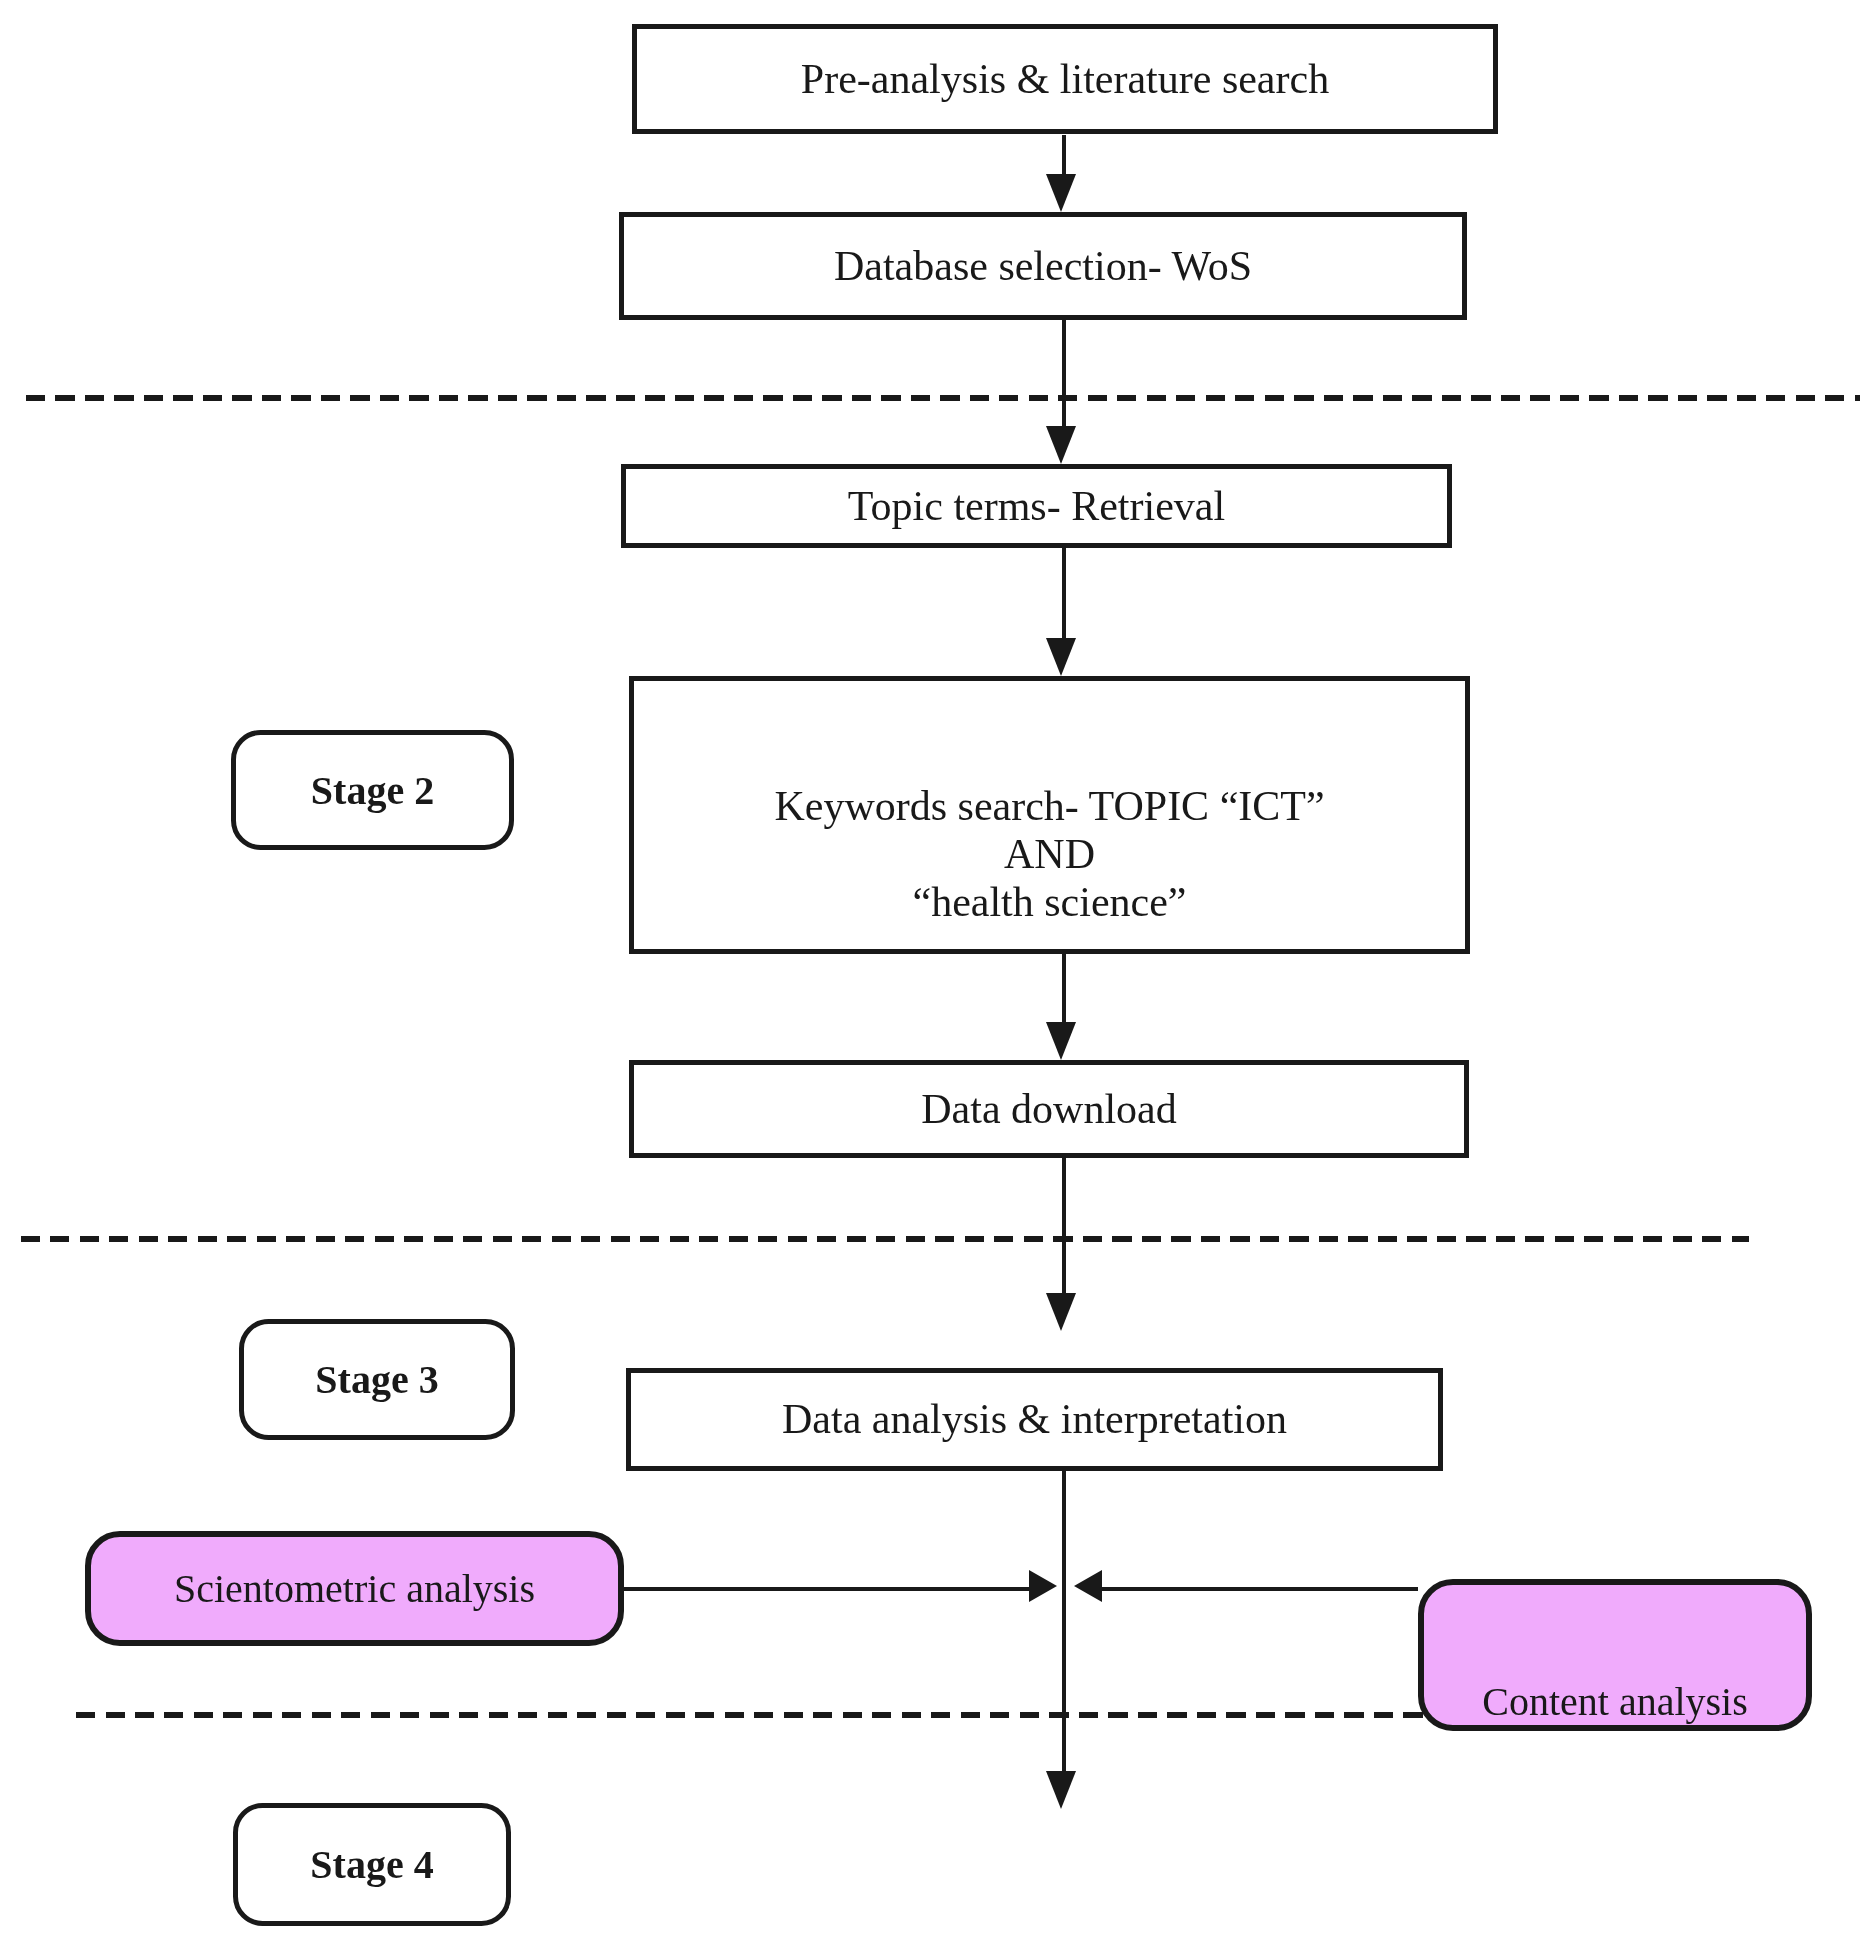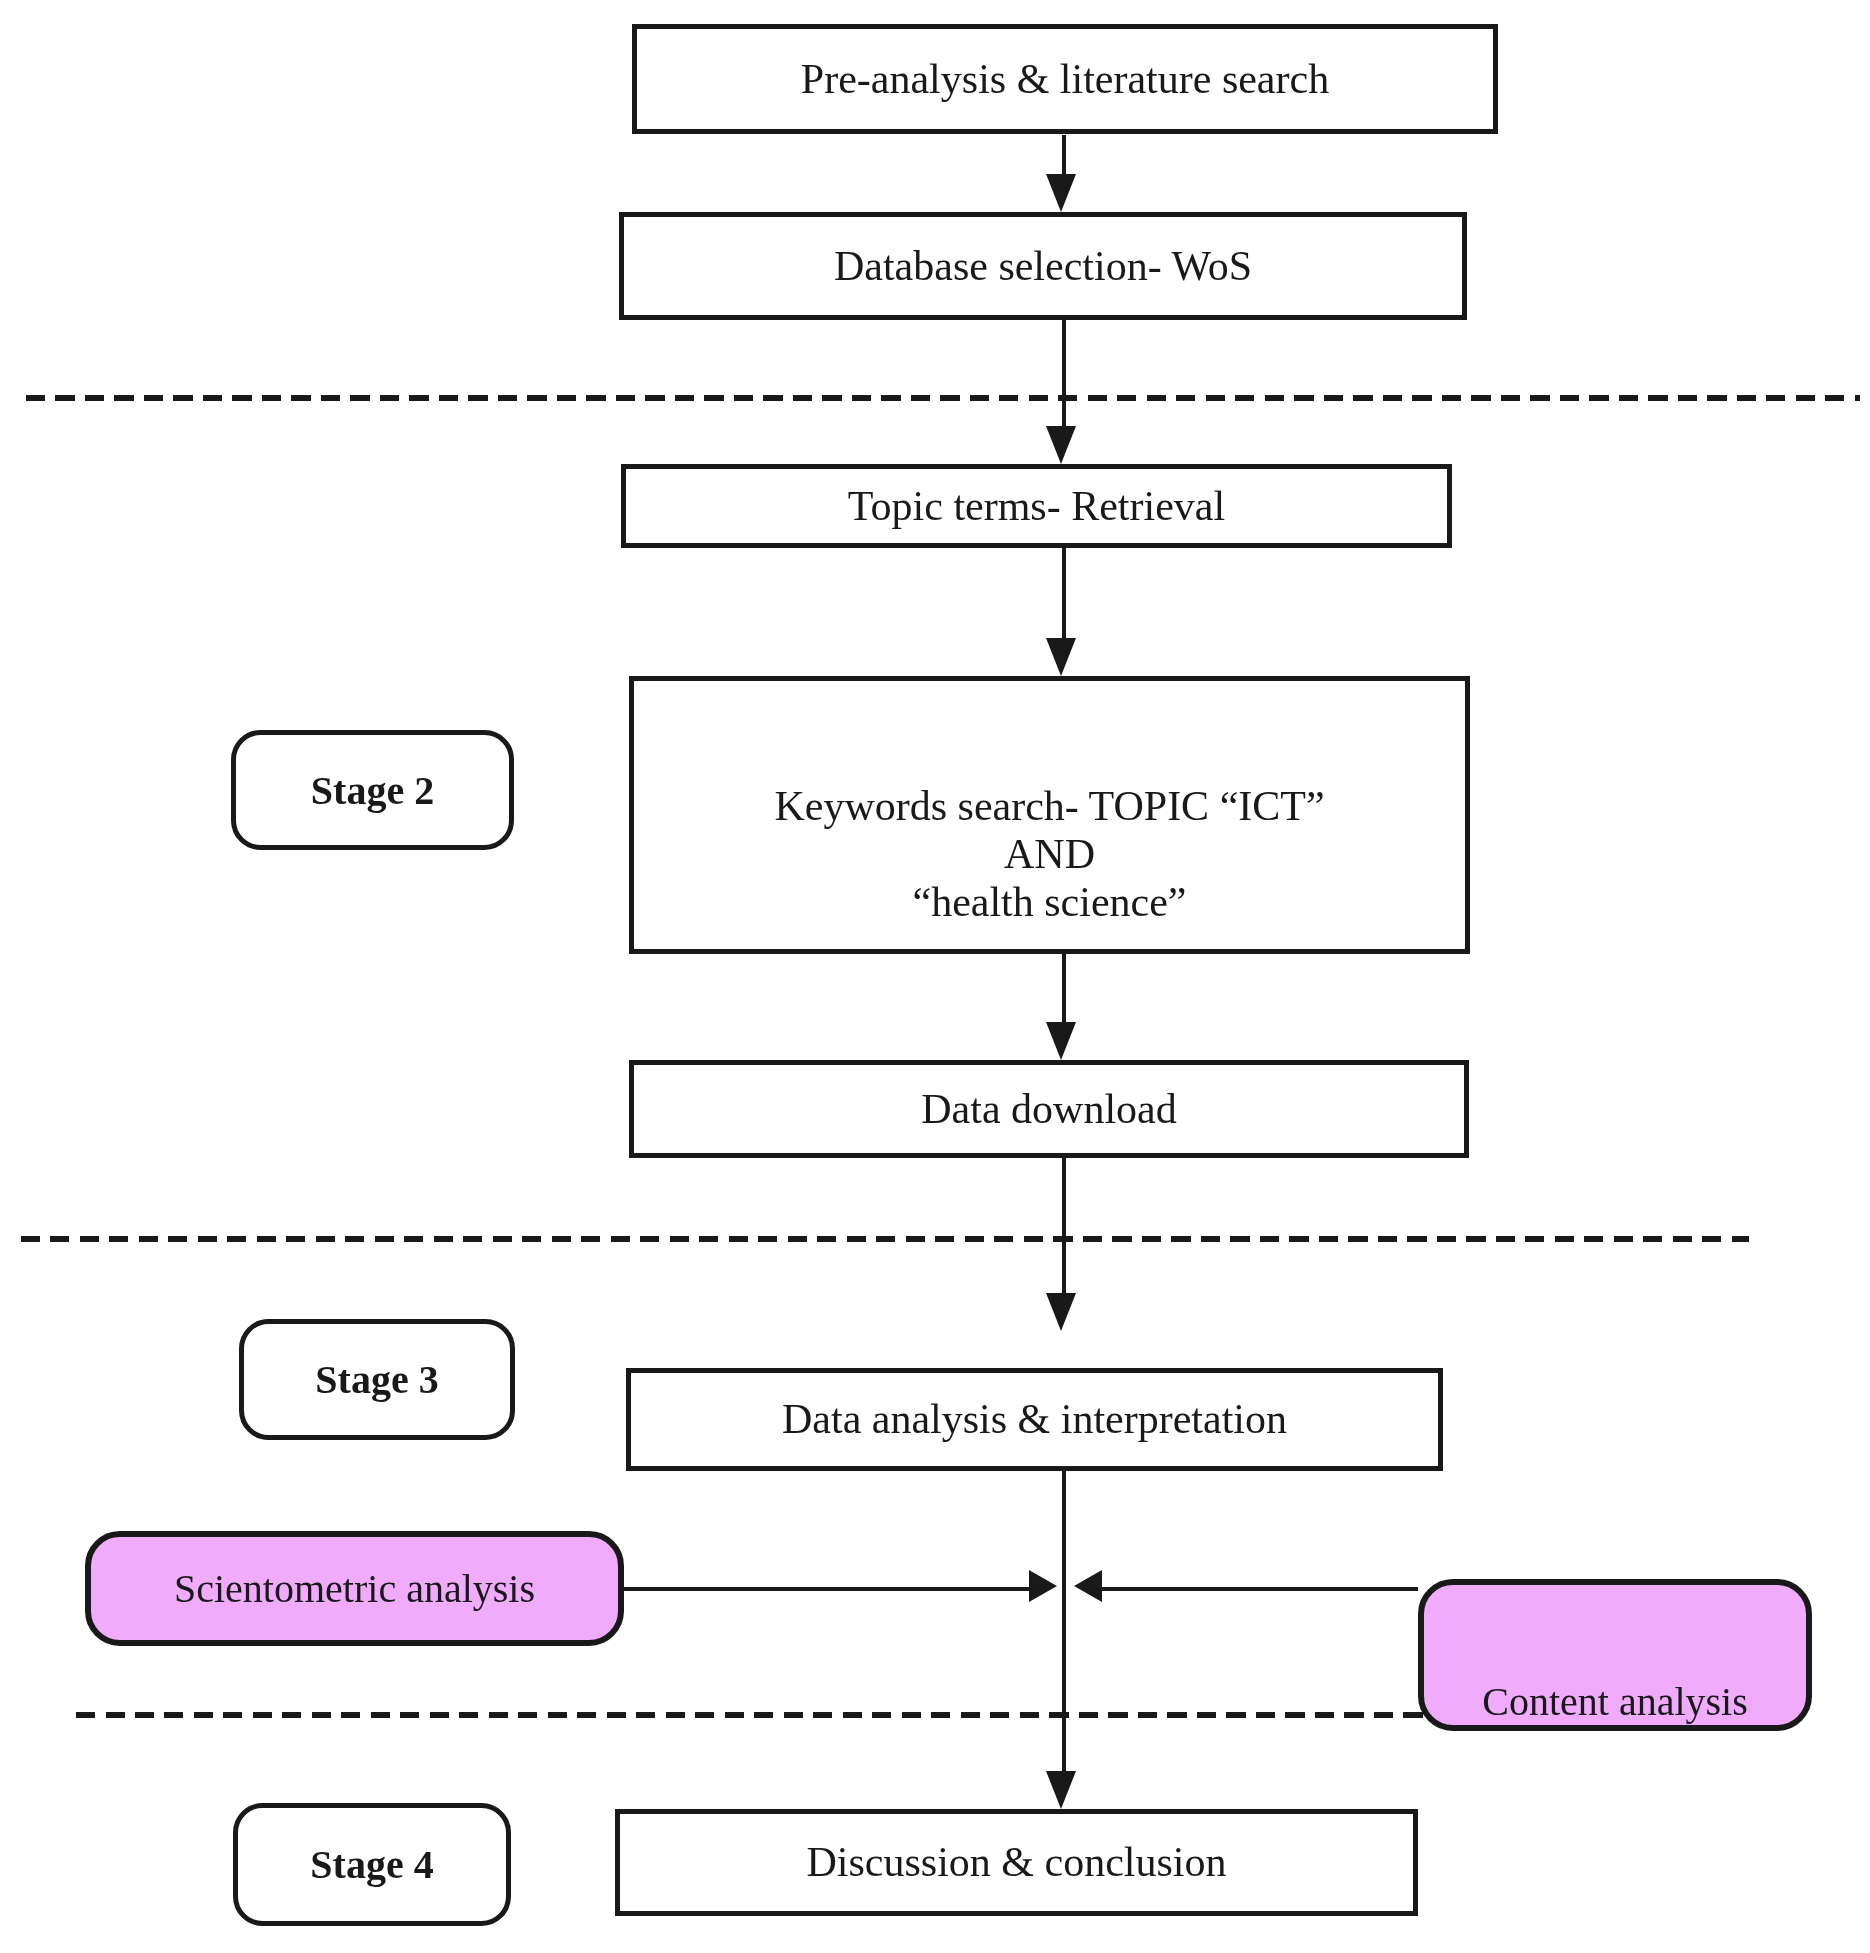--- a/index.html
+++ b/index.html
@@ -118,18 +118,15 @@
     <span>Data analysis &amp; interpretation</span>
   </div>
 
   <div class="side" style="left:85px; top:1531px; width:539px; height:115px;">
     <span>Scientometric analysis</span>
   </div>
   <div class="side" style="left:1418px; top:1579px; width:394px; height:152px;align-items:flex-end;">
     <span>Content analysis</span>
   </div>
 
-  <div class="pbox" style="left:615px; top:1809px; width:803px; height:107px;">
-    <span>Discussion &amp; conclusion</span>
-  </div>
 
 </div>
 
 
 </body></html>

